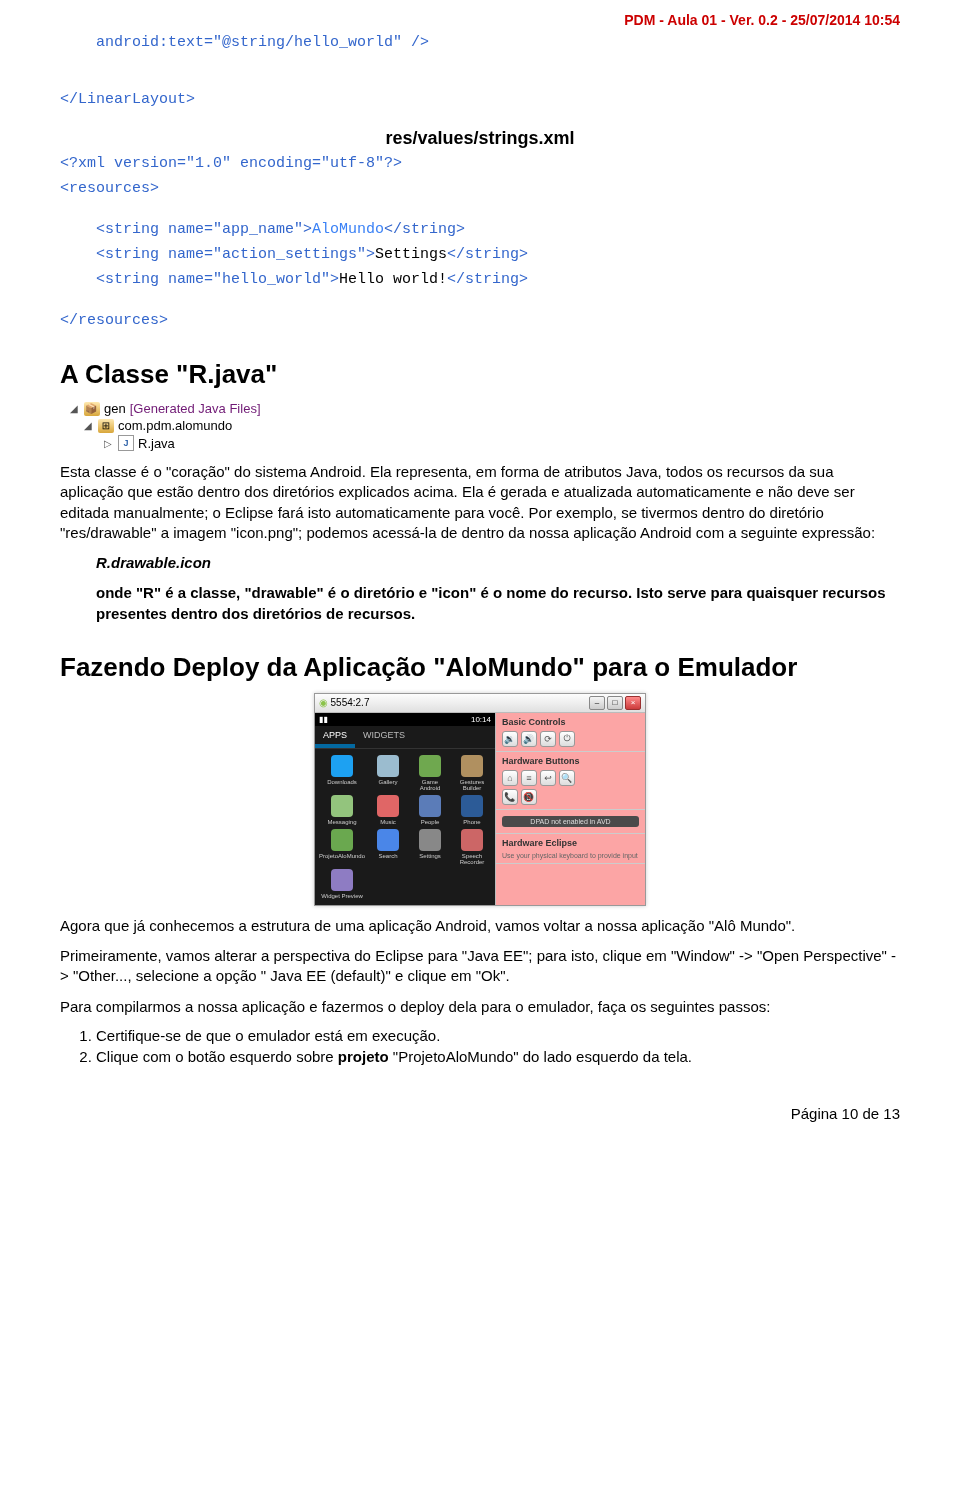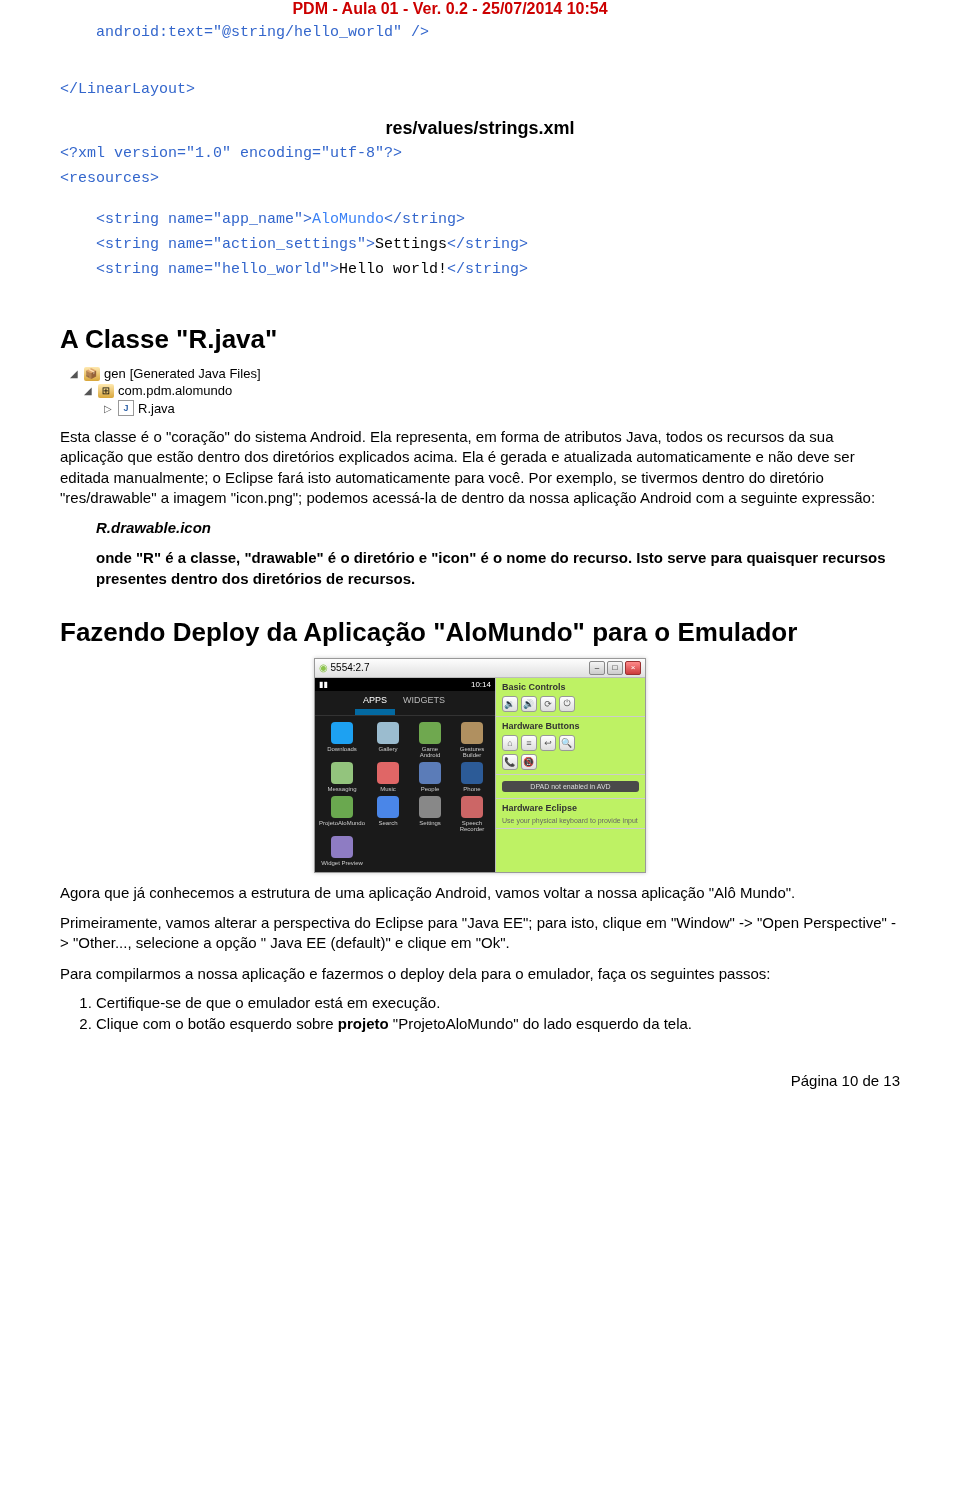--- a/index.html
+++ b/index.html
@@ -8,26 +8,26 @@
     color: #000;
     margin: 0;
     padding: 0;
     background: #fff;
     width: 960px;
   }
   .page {
     padding: 0 60px 30px 60px;
   }
   .header-right {
-    text-align: center;
+    text-align: right;
     color: #cc0000;
     font-weight: bold;
     font-family: Arial, sans-serif;
-    font-size: 16px;
-    padding: 0 60px 0 0;
+    font-size: 14px;
+    padding: 12px 60px 0 0;
   }
   .code-block {
     font-family: 'Courier New', monospace;
     color: #3366cc;
     font-size: 15px;
     line-height: 1.4;
     margin: 4px 0;
     white-space: pre;
   }
   .indent1 { padding-left: 36px; }
@@ -80,21 +80,21 @@
     width: 14px;
     height: 14px;
     align-items: center;
     justify-content: center;
     background: #fff;
     border: 1px solid #999;
     font-size: 9px;
     color: #3366aa;
     font-weight: bold;
   }
-  .grey { color: #000000; }
+  .grey { color: #701a75; }
   .ind1 { margin-left: 14px; }
   .ind2 { margin-left: 34px; }
   .emu-window {
     width: 330px;
     margin: 10px auto;
     border: 1px solid #999;
     background: #ececec;
     font-family: Arial, sans-serif;
     font-size: 10px;
     box-shadow: 0 0 4px rgba(0,0,0,0.2);
@@ -133,43 +133,42 @@
     display: flex;
     border-bottom: 1px solid #333;
     font-size: 9px;
     color:#bbb;
   }
   .phone-tab {
     padding: 4px 8px;
   }
   .phone-tab.active {
     color: #fff;
-    border-bottom: 6px solid #0369a1;
-    margin-left: 40px;
+    border-bottom: 4px solid #0369a1;
   }
   .app-grid {
     display: grid;
     grid-template-columns: repeat(4, 1fr);
     gap: 4px;
     padding: 6px 4px;
   }
   .app-cell {
     text-align: center;
     font-size: 6px;
     color: #ccc;
   }
   .app-icon {
     width: 22px;
     height: 22px;
     border-radius: 4px;
     margin: 0 auto 2px auto;
   }
   .side-panel {
     flex: 1;
-    background: #bef264;
+    background: #fca5a5;
     border-left: 1px solid #bbb;
     font-size: 9px;
     color: #444;
   }
   .sp-sec {
     border-bottom: 1px solid #ccc;
     padding: 4px 6px;
   }
   .sp-title { font-size: 9px; color: #333; margin-bottom: 4px; font-weight: bold;}
   .hw-btns { display:flex; gap:3px; }
@@ -222,20 +221,21 @@
   <div class="black-bold">res/values/strings.xml</div>
 
 
   <div class="code-block">&lt;?xml version="1.0" encoding="utf-8"?&gt;</div>
   <div class="code-block">&lt;resources&gt;</div>
   <div style="height:12px"></div>
   <div class="code-block"><span style="color:#3366cc">    &lt;string name="app_name"&gt;</span><span style="color:#3b82f6">AloMundo</span><span style="color:#3366cc">&lt;/string&gt;</span></div>
   <div class="code-block"><span style="color:#3366cc">    &lt;string name="action_settings"&gt;</span><span style="color:#000">Settings</span><span style="color:#3366cc">&lt;/string&gt;</span></div>
   <div class="code-block"><span style="color:#3366cc">    &lt;string name="hello_world"&gt;</span><span style="color:#000">Hello world!</span><span style="color:#3366cc">&lt;/string&gt;</span></div>
   <div style="height:12px"></div>
+  <div class="code-block">&lt;/resources&gt;</div>
 
   <h1 class="section">A Classe "R.java"</h1>
 
   <div class="tree">
     <div class="tree-row">
       <span class="twist">◢</span>
       <span class="icon-pkg">📦</span>
       <span>gen</span>
       <span class="grey">[Generated Java Files]</span>
     </div>

